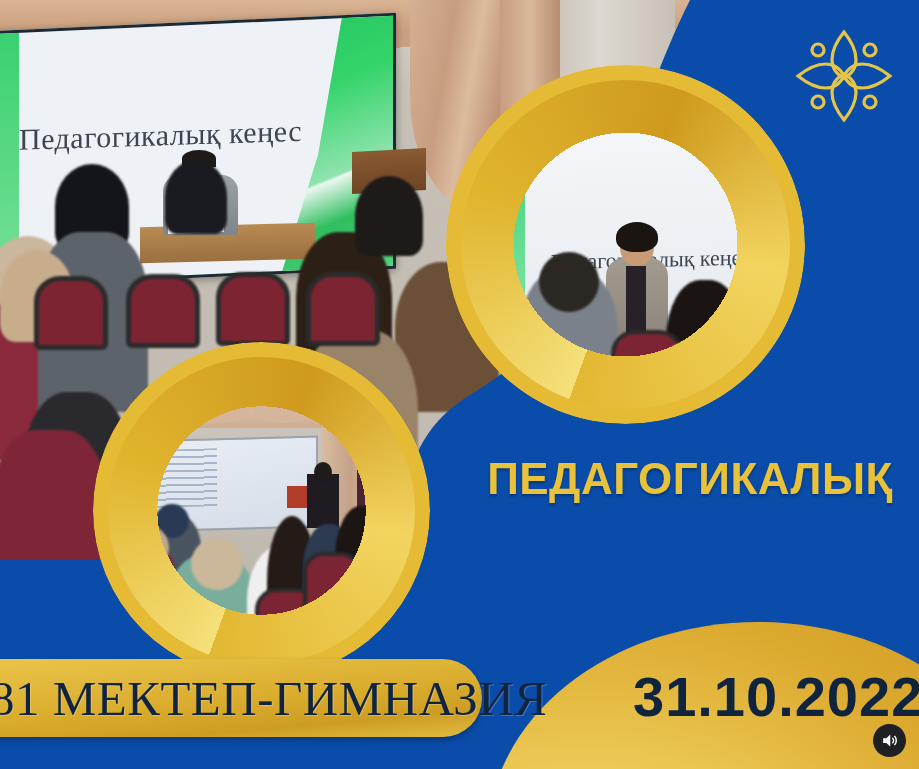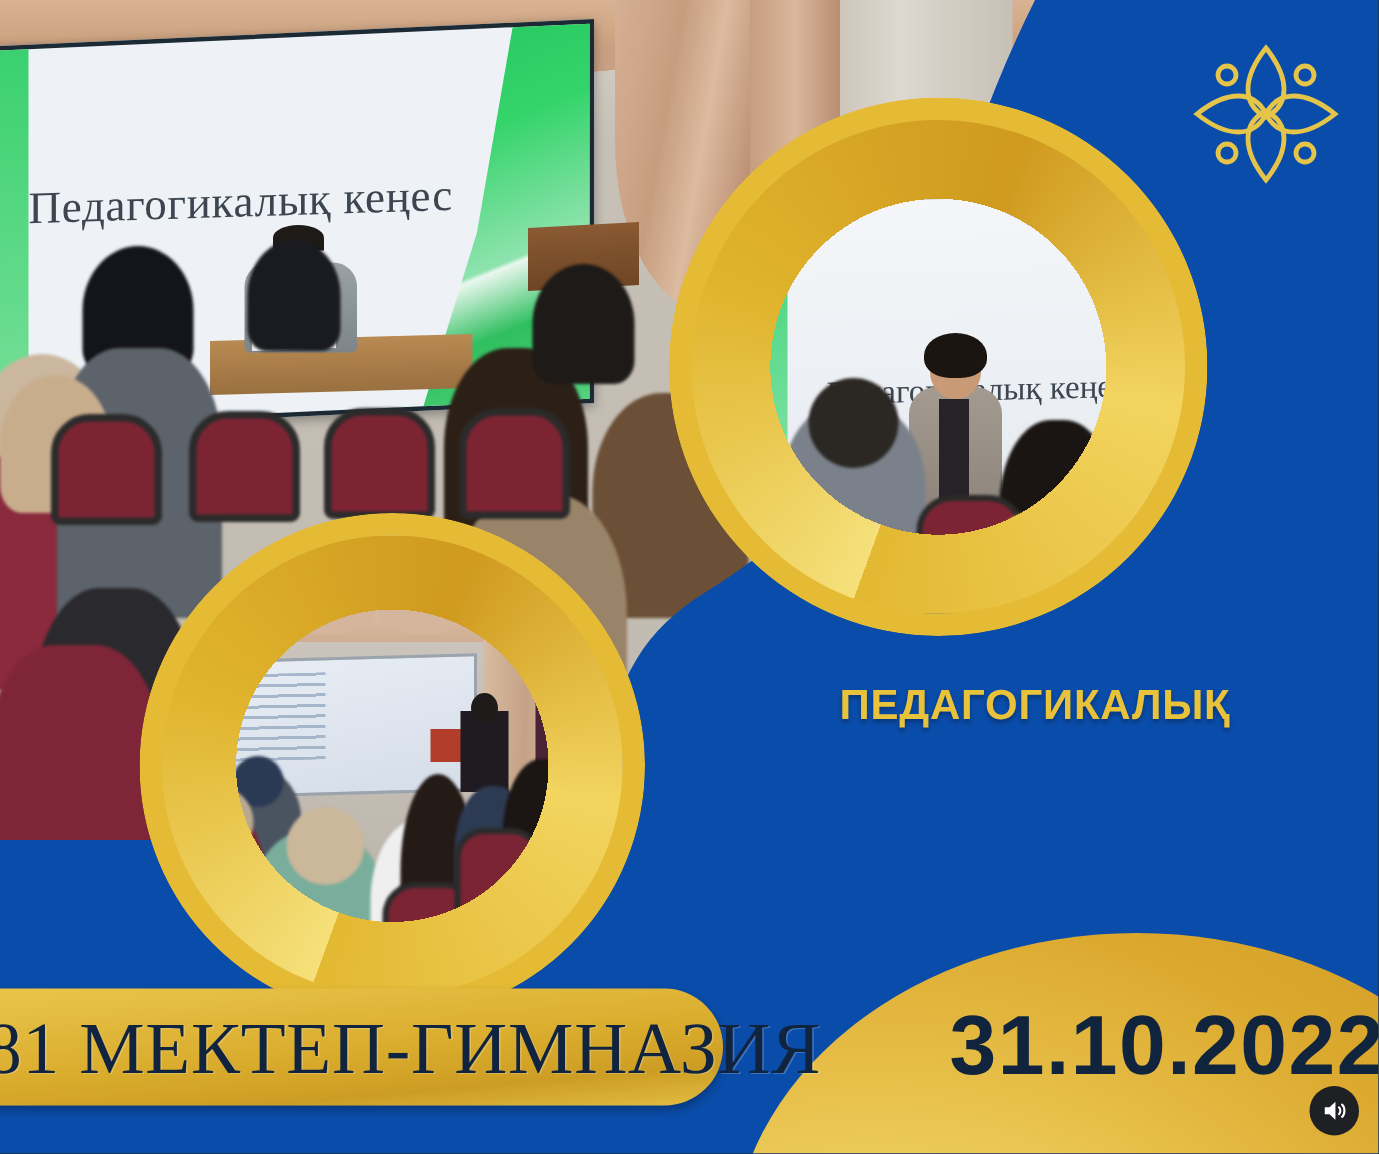--- a/index.html
+++ b/index.html
@@ -86,21 +86,21 @@
     margin-left:18px;font-family:"Liberation Serif",serif;font-weight:normal;
     font-size:49px;color:#10243f;letter-spacing:.5px;white-space:nowrap;
     text-shadow:1px 1px 0 rgba(255,255,255,.22);}
 
   
   .date-txt{position:absolute;left:633px;top:664px;font-size:56px;font-weight:bold;
     color:#10253d;letter-spacing:1px;white-space:nowrap;}
 
   
   .title-wrap{position:absolute;left:470px;top:455px;width:440px;text-align:center;}
-  .title-l1,.title-l2{font-size:28px;font-weight:bold;color:#e9c23c;line-height:1.08;
+  .title-l1,.title-l2{font-size:44px;font-weight:bold;color:#e9c23c;line-height:1.08;
     letter-spacing:.5px;text-shadow:0 2px 3px rgba(0,0,0,.3);}
 
   
   .logo{position:absolute;left:788px;top:22px;width:112px;height:108px;}
 
   
   .circle-photo{position:absolute;border-radius:50%;overflow:hidden;}
 
   
   .c-right{left:446px;top:65px;width:359px;height:359px;}

